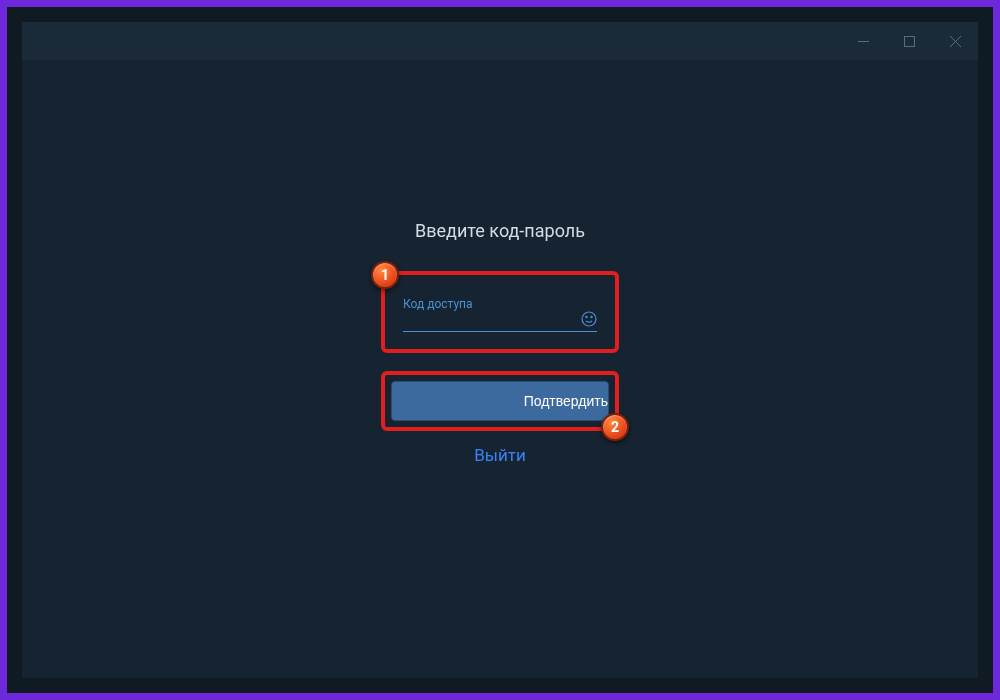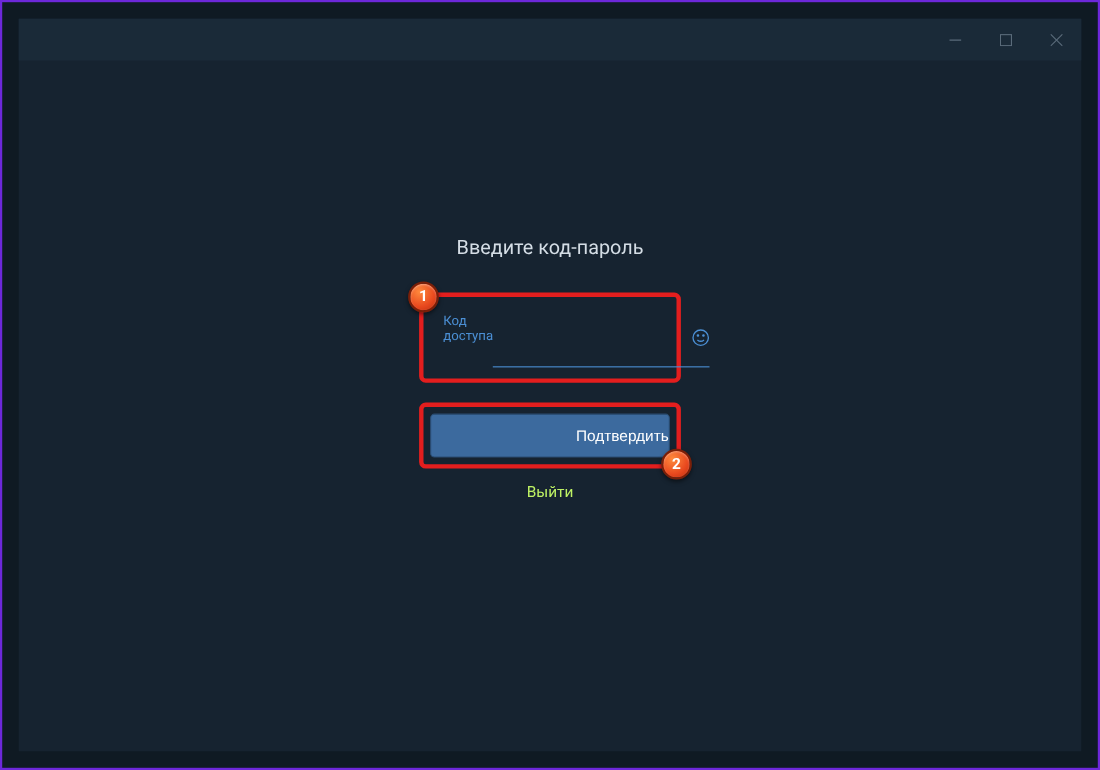--- a/index.html
+++ b/index.html
@@ -13,21 +13,21 @@
       height: 700px;
       background: #0f1a23;
       font-family: -apple-system, BlinkMacSystemFont, "Segoe UI", Roboto, sans-serif;
       overflow: hidden;
       position: relative;
     }
     
     .outer-frame {
       width: 1000px;
       height: 700px;
-      border: 2px solid #6d28d9;
+      border: 7px solid #6d28d9;
       position: relative;
       background: #0f1a23;
     }
     
     .inner-window {
       position: absolute;
       top: 15px;
       left: 15px;
       right: 15px;
       bottom: 15px;
@@ -90,22 +90,22 @@
       border-radius: 6px;
       padding: 6px;
       position: relative;
     }
     
     .input-container {
       width: 218px;
       height: 62px;
       padding: 8px 12px 4px 12px;
       display: flex;
-      flex-direction: row;
-      justify-content: space-between;
+      flex-direction: column;
+      justify-content: center;
       position: relative;
     }
     
     .input-label {
       color: #4b8fd4;
       font-size: 12px;
     }
     
     .input-row {
       display: flex;
@@ -171,22 +171,22 @@
       border-radius: 4px;
       color: #ffffff;
       font-size: 14px;
       cursor: pointer;
       display: flex;
       align-items: center;
       justify-content: flex-end;
     }
     
     .logout-link {
-      color: #bef264;
-      font-size: 14px;
+      color: #3b82f6;
+      font-size: 17px;
       cursor: pointer;
       text-decoration: none;
     }
   </style>
 </head>
 <body>
 
 <div class="outer-frame">
   <div class="inner-window">
 

